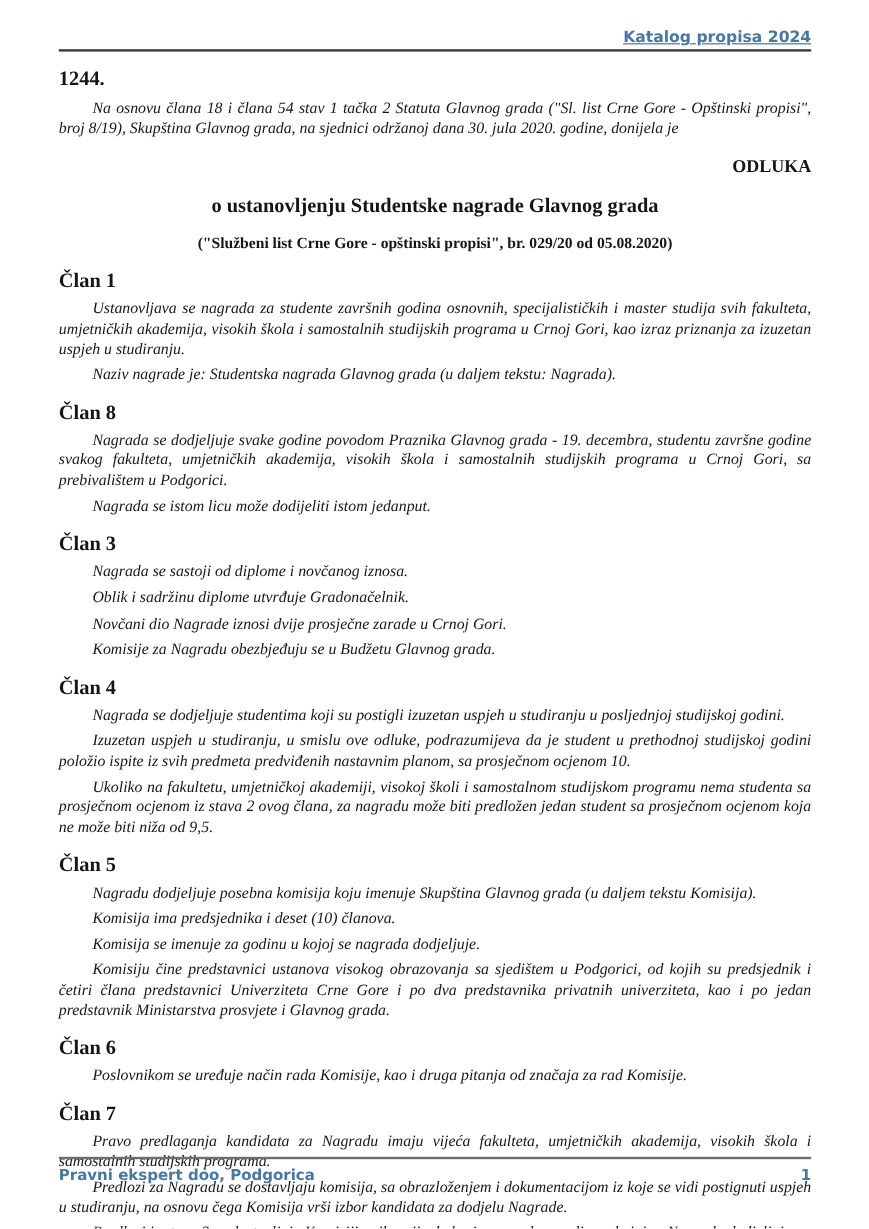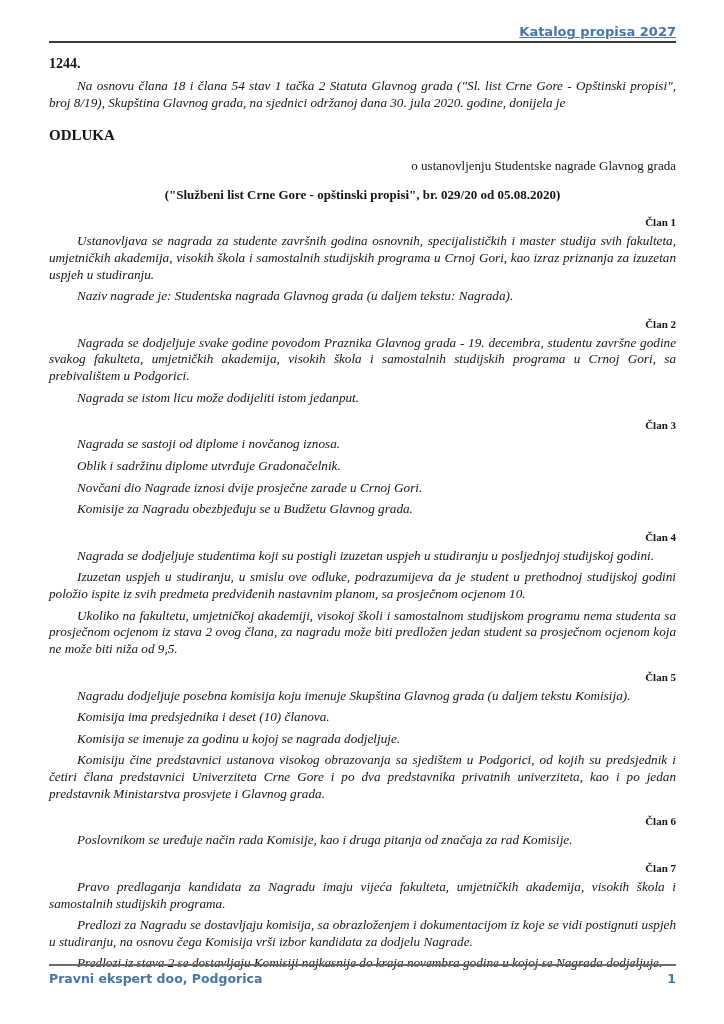--- a/index.html
+++ b/index.html
@@ -23,53 +23,53 @@
   }
   .header-title {
     font-family: "DejaVu Sans", sans-serif;
     font-weight: bold;
     font-size: 13px;
     color: #4577a8;
     text-decoration: underline;
   }
   .doc-number {
     font-weight: bold;
-    font-size: 14px;
+    font-size: 17px;
     margin: 13px 0 6px 0;
   }
   p.body-par {
     font-size: 13.2px;
     line-height: 1.26;
     text-align: justify;
     text-indent: 28px;
     margin: 5px 0;
     font-style: italic;
   }
   .title-main {
-    text-align: left;
+    text-align: right;
     font-weight: bold;
     font-size: 15px;
     margin: 16px 0 10px 0;
   }
   .title-sub {
-    text-align: right;
-    font-weight: normal;
-    font-size: 13px;
+    text-align: center;
+    font-weight: bold;
+    font-size: 17px;
     margin: 14px 0 10px 0;
   }
   .title-gazette {
     text-align: center;
     font-weight: bold;
     font-size: 13px;
     margin: 13px 0 8px 0;
   }
   .article-heading {
-    text-align: right;
+    text-align: left;
     font-weight: bold;
-    font-size: 11px;
+    font-size: 17px;
     margin: 13px 0 4px 0;
   }
   .footer-row {
     position: absolute;
     left: 49px;
     right: 48px;
     top: 964px;
     border-top: 2px solid #6e6e6e;
     padding-top: 5px;
     display: flex;
@@ -81,39 +81,39 @@
     color: #4577a8;
   }
 </style>
 </head>
 <body>
 
 <div class="page">
   <div class="content">
 
     <div class="header-row">
-      <span class="header-title">Katalog propisa 2027</span>
+      <span class="header-title">Katalog propisa 2024</span>
     </div>
 
     <div class="doc-number">1244.</div>
 
     <p class="body-par">Na osnovu člana 18 i člana 54 stav 1 tačka 2 Statuta Glavnog grada ("Sl. list Crne Gore - Opštinski propisi", broj 8/19), Skupština Glavnog grada, na sjednici održanoj dana 30. jula 2020. godine, donijela je</p>
 
     <div class="title-main">ODLUKA</div>
     <div class="title-sub">o ustanovljenju Studentske nagrade Glavnog grada</div>
     <div class="title-gazette">("Službeni list Crne Gore - opštinski propisi", br. 029/20 od 05.08.2020)</div>
 
     <div>
       <div class="article-heading">Član 1</div>
       <p class="body-par">Ustanovljava se nagrada za studente završnih godina osnovnih, specijalističkih i master studija svih fakulteta, umjetničkih akademija, visokih škola i samostalnih studijskih programa u Crnoj Gori, kao izraz priznanja za izuzetan uspjeh u studiranju.</p>
       <p class="body-par">Naziv nagrade je: Studentska nagrada Glavnog grada (u daljem tekstu: Nagrada).</p>
     </div>
 
     <div>
-      <div class="article-heading">Član 2</div>
+      <div class="article-heading">Član 8</div>
       <p class="body-par">Nagrada se dodjeljuje svake godine povodom Praznika Glavnog grada - 19. decembra, studentu završne godine svakog fakulteta, umjetničkih akademija, visokih škola i samostalnih studijskih programa u Crnoj Gori, sa prebivalištem u Podgorici.</p>
       <p class="body-par">Nagrada se istom licu može dodijeliti istom jedanput.</p>
     </div>
 
     <div>
       <div class="article-heading">Član 3</div>
       <p class="body-par">Nagrada se sastoji od diplome i novčanog iznosa.</p>
       <p class="body-par">Oblik i sadržinu diplome utvrđuje Gradonačelnik.</p>
       <p class="body-par">Novčani dio Nagrade iznosi dvije prosječne zarade u Crnoj Gori.</p>
       <p class="body-par">Komisije za Nagradu obezbjeđuju se u Budžetu Glavnog grada.</p>

